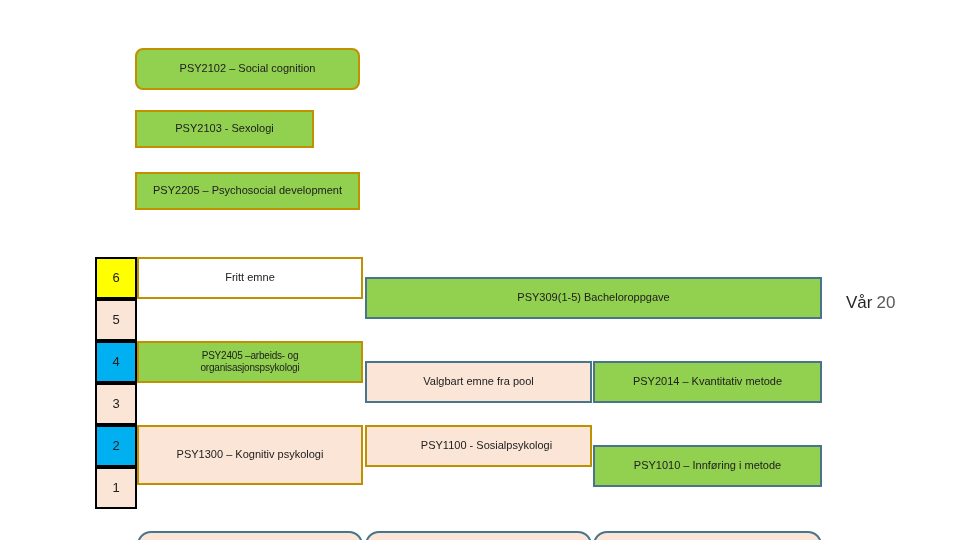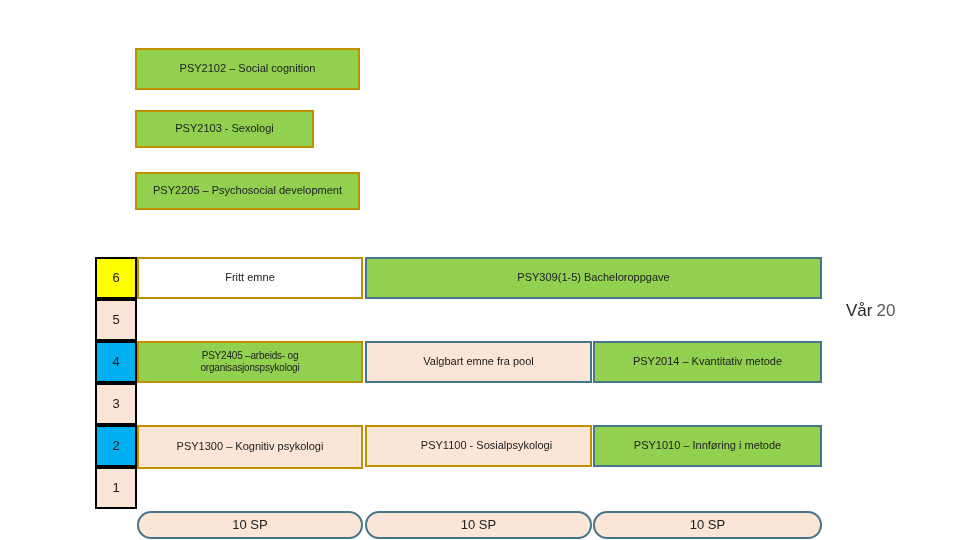--- a/index.html
+++ b/index.html
@@ -12,37 +12,37 @@
     display:flex;align-items:center;justify-content:center;
     text-align:center;font-size:11px;line-height:1.25;color:#202020;
     padding:2px 8px;
   }
   .fill-green{background:#92d050;}
   .fill-peach{background:#fbe5d6;}
   .fill-yellow{background:#ffff00;}
   .fill-cyan{background:#00b0f0;}
   .fill-white{background:#ffffff;}
   .b-gold{border:2px solid #bf9000;}
-  .b-steel{border:2px solid #48748c;}
+  .b-steel{border:2px solid #48748c;margin-top:20px;}
   .b-black{border:2px solid #000000;}
   .num{font-size:13px;padding:0;}
   .tight{font-size:10px;letter-spacing:-0.2px;padding:2px 16px;}
   .credit{font-size:13px;border-radius:14px;}
   #vaar-label{
-    position:absolute;left:846px;top:293px;font-size:17px;margin-top:8px;
+    position:absolute;left:846px;top:293px;font-size:17px;
   }
   #vaar-label .vaar{color:#262626;}
   #vaar-label .year{color:#595959;margin-left:4px;}
 </style>
 </head>
 <body>
 
 <div id="slide">
 
-  <div class="box fill-green b-gold" style="left:135px;top:48px;width:225px;height:42px;">
+  <div class="box fill-green b-gold" style="left:135px;top:48px;width:225px;height:42px;border-radius:8px;">
     <span>PSY2102 – Social cognition</span>
   </div>
 
 
   <div class="box fill-green b-gold" style="left:135px;top:110px;width:179px;height:38px;">
     <span>PSY2103 - Sexologi</span>
   </div>
 
   <div class="box fill-green b-gold" style="left:135px;top:172px;width:225px;height:38px;">
     <span>PSY2205 – Psychosocial development</span>
@@ -81,21 +81,21 @@
   <div class="box fill-green b-gold tight" style="left:137px;top:341px;width:226px;height:42px;">
     <span>PSY2405 –arbeids- og organisasjonspsykologi</span>
   </div>
   <div class="box fill-peach b-steel" style="left:365px;top:341px;width:227px;height:42px;">
     <span>Valgbart emne fra pool</span>
   </div>
   <div class="box fill-green b-steel" style="left:593px;top:341px;width:229px;height:42px;">
     <span>PSY2014 – Kvantitativ metode</span>
   </div>
 
-  <div class="box fill-peach b-gold" style="left:137px;top:425px;width:226px;height:44px;">
+  <div class="box fill-peach b-gold" style="left:137px;top:425px;width:226px;height:60px;">
     <span>PSY1300 – Kognitiv psykologi</span>
   </div>
   <div class="box fill-peach b-gold" style="left:365px;top:425px;width:227px;height:42px;padding-left:24px;">
     <span>PSY1100 - Sosialpsykologi</span>
   </div>
   <div class="box fill-green b-steel" style="left:593px;top:425px;width:229px;height:42px;">
     <span>PSY1010 – Innføring i metode</span>
   </div>
 
   <div class="box fill-peach b-steel credit" style="left:137px;top:511px;width:226px;height:28px;">

